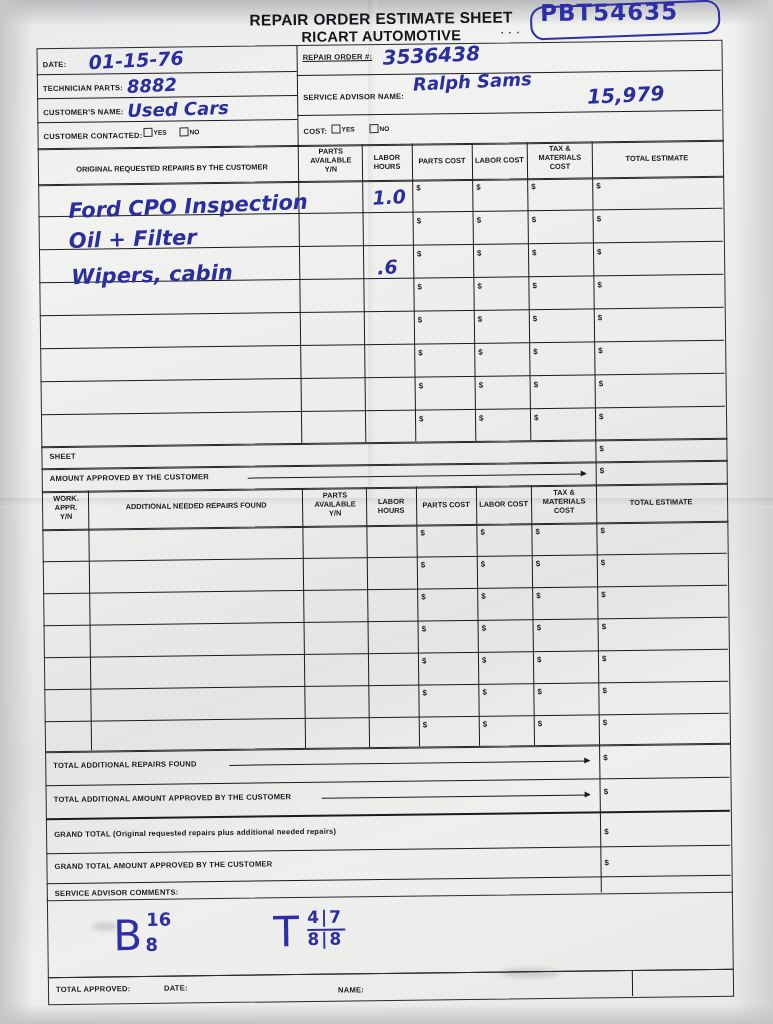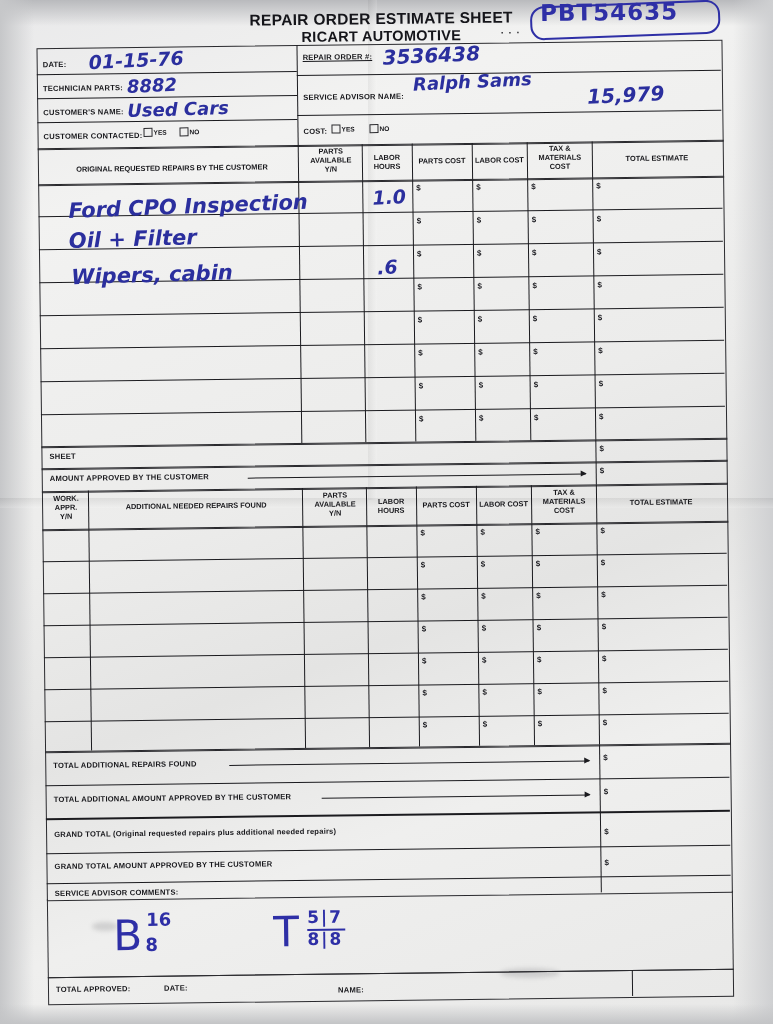--- a/index.html
+++ b/index.html
@@ -287,21 +287,21 @@
 
     <div class="lbl" style="left:14px;top:879px;">SERVICE ADVISOR COMMENTS:</div>
 
     <div class="box" style="left:6px;top:889px;width:684px;height:78px;border-width:1.4px;border-top:none;"></div>
 
     <div class="hw hwbig" style="left:72px;top:902px;font-size:42px;font-weight:400;">B</div>
     <div class="hw hwbig" style="left:105px;top:900px;font-size:18px;">16</div>
     <div class="hw hwbig" style="left:104px;top:925px;font-size:18px;">8</div>
 
     <div class="hw hwbig" style="left:232px;top:900px;font-size:42px;font-weight:400;">T</div>
-    <div class="hw hwbig" style="left:266px;top:900px;font-size:17px;letter-spacing:2px;">5|7</div>
+    <div class="hw hwbig" style="left:266px;top:900px;font-size:17px;letter-spacing:2px;">4|7</div>
     <div class="ln" style="left:266px;top:922px;width:38px;height:1.6px;background:#2e2fa6;"></div>
     <div class="hw hwbig" style="left:266px;top:922px;font-size:17px;letter-spacing:2px;">8|8</div>
 
     <div class="box" style="left:6px;top:967px;width:684px;height:26px;border-width:1.4px;"></div>
     <div class="ln" style="left:590px;top:967px;width:1.4px;height:26px;"></div>
     <div class="lbl" style="left:14px;top:975px;">TOTAL APPROVED:</div>
     <div class="lbl" style="left:122px;top:975px;">DATE:</div>
     <div class="lbl" style="left:296px;top:979px;">NAME:</div>
 
   </div>

